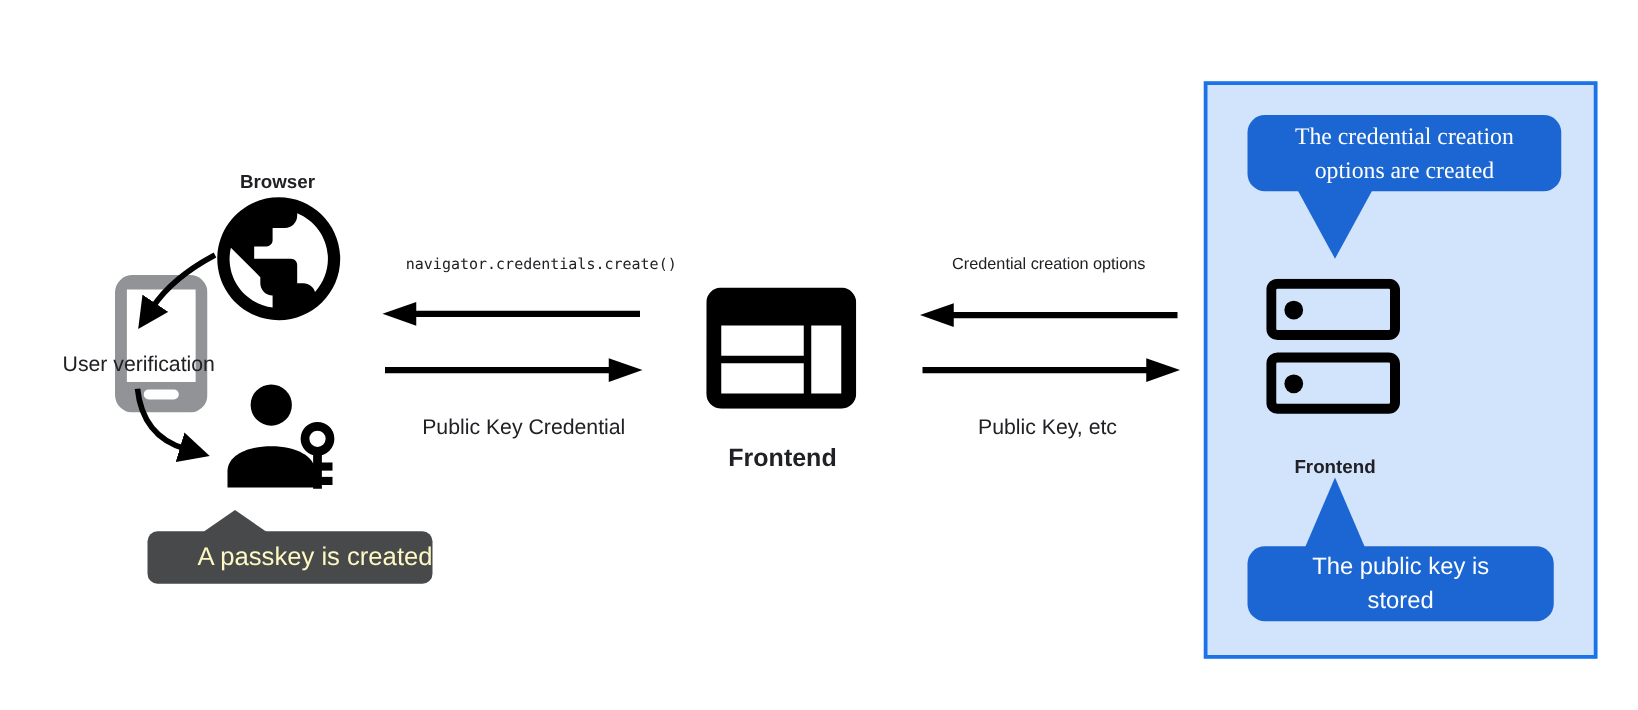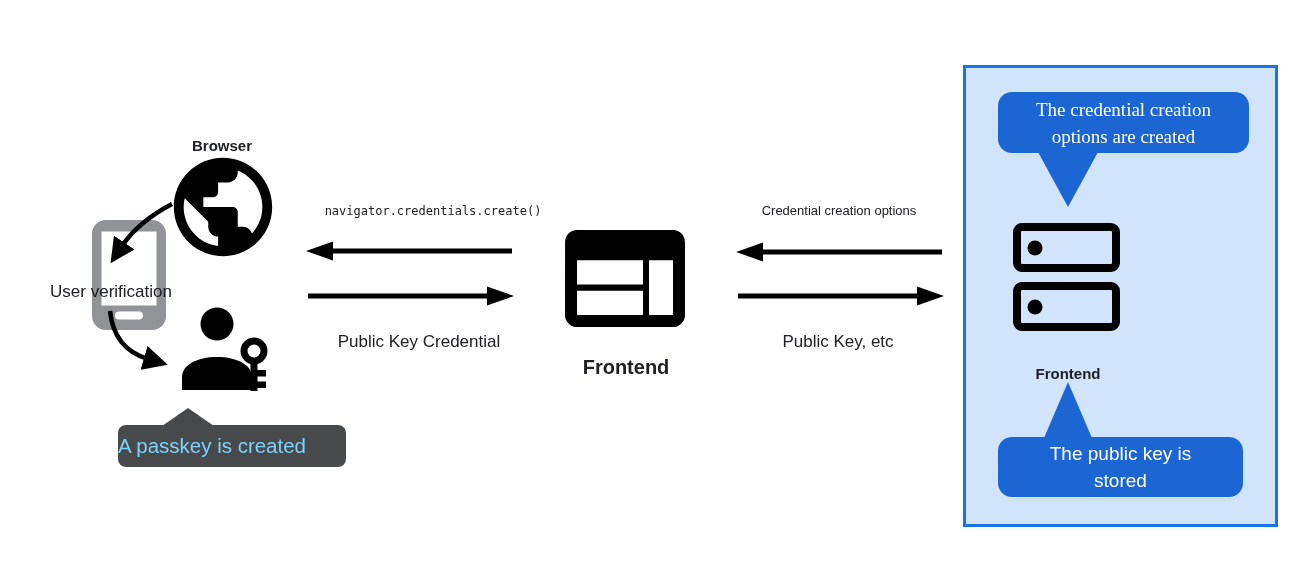--- a/index.html
+++ b/index.html
@@ -5,22 +5,22 @@
   html,body{margin:0;padding:0;background:#fff;}
   body{font-family:"Liberation Sans", sans-serif; color:#111;}
   .canvas{position:relative;width:1310px;height:568px;background:#fff;overflow:hidden;}
   .abs{position:absolute;}
   .lbl{position:absolute;text-align:center;color:#202124;}
   .bold{font-weight:bold;margin-top:16px;}
   .mono{font-family:"DejaVu Sans Mono", monospace;}
   
   .tooltip-dark{
     position:absolute;left:118px;top:425px;width:228px;height:42px;
-    background:var(--tooltip-gray);border-radius:8px;color:#7dd3fc;
-    font-size:20.5px;line-height:42px;text-align:left;
+    background:var(--tooltip-gray);border-radius:8px;color:#fef9c3;
+    font-size:20.5px;line-height:42px;text-align:right;
   }
   .tooltip-dark::before{
     content:"";position:absolute;left:44px;top:-17px;width:0;height:0;
     border-left:26px solid transparent;border-right:26px solid transparent;
     border-bottom:18px solid var(--tooltip-gray);
   }
   
   .panel{
     position:absolute;left:963px;top:65px;width:315px;height:462px;
     box-sizing:border-box;background:var(--panel-fill);

